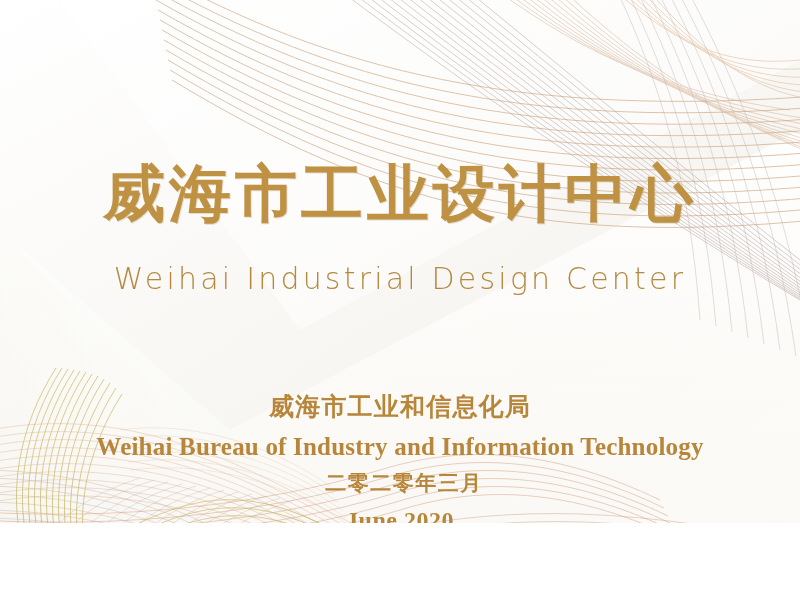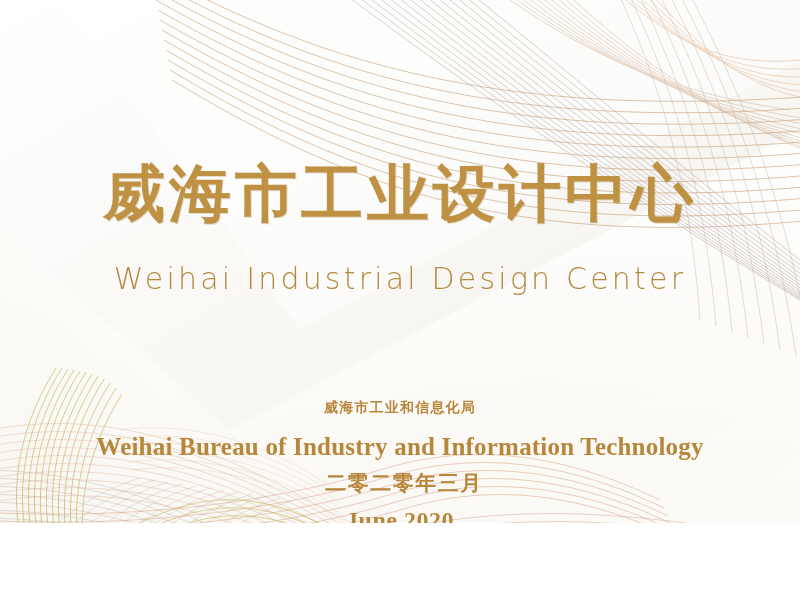--- a/index.html
+++ b/index.html
@@ -85,21 +85,21 @@
     position: absolute;
     top: 392px;
     left: 0;
     width: 800px;
     text-align: center;
   }
 
   .org-cn {
     font-family: "DejaVu Serif", "Liberation Serif", serif;
     font-weight: 700;
-    font-size: 14px;
+    font-size: 25px;
     line-height: 30px;
     letter-spacing: 1.2px;
     color: #b8863a;
     white-space: nowrap;
   }
 
   .org-en {
     font-family: "Liberation Serif", "DejaVu Serif", serif;
     font-weight: 700;
     font-size: 25px;

